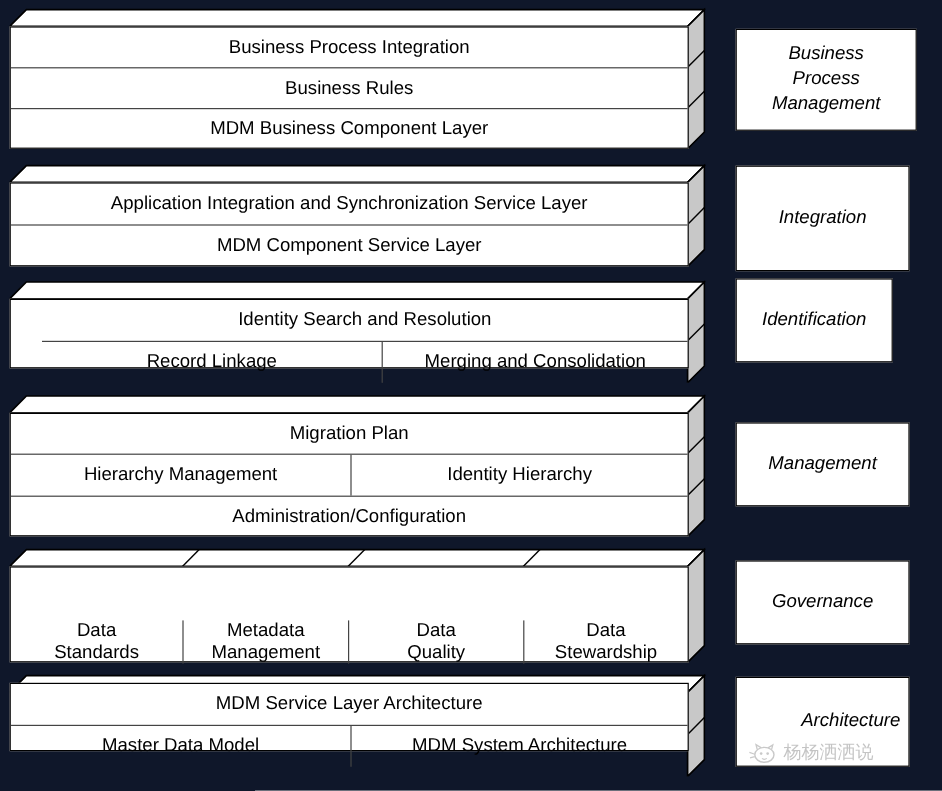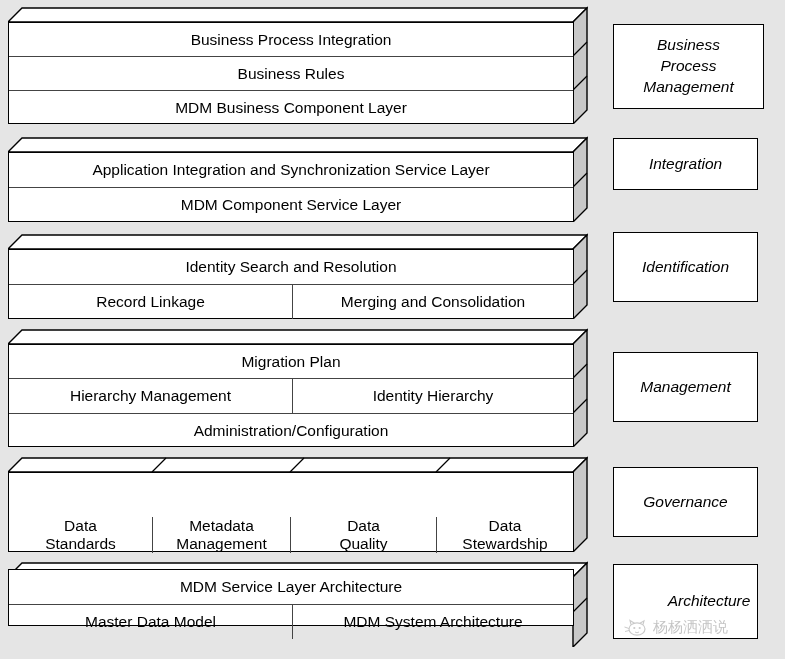--- a/index.html
+++ b/index.html
@@ -7,21 +7,21 @@
     background: #ffffff;
   }
   body {
     width: 785px; height: 659px;
     font-family: "Liberation Sans", sans-serif;
     overflow: hidden;
   }
   #canvas {
     position: relative;
     width: 785px; height: 659px;
-    background: #e5e5e5;
+    background: #0f172a;
     text-decoration: underline;
   }
 
   
   .block {
     position: absolute;
     left: 8px;
   }
   
   .lid {
@@ -136,21 +136,21 @@
       </div>
     </div>
   </div>
 
   <div class="block" style="top:233px; width:580px; height:86px;">
     <svg class="lid" width="580" height="86">
       <polygon points="0,16 14,2 579,2 565,16" fill="#ffffff" stroke="#000000" stroke-width="1.4"></polygon>
       <polygon points="565,16 579,2 579,72 565,86" fill="#c8c8c8" stroke="#000000" stroke-width="1.4"></polygon>
       <line x1="565" y1="51" x2="579" y2="37" stroke="#000000" stroke-width="1.2"></line>
     </svg>
-    <div class="face" style="top:16px; width:566px; height:70px;">
+    <div class="face" style="top:16px; width:566px; height:58px;padding-left:26px;">
       <div class="row" style="height:35px;">
         <div class="cell" style="flex:1;">Identity Search and Resolution</div>
       </div>
       <div class="row" style="height:34px;">
         <div class="cell" style="flex:0 0 284px;">Record Linkage</div>
         <div class="cell" style="flex:1;">Merging and Consolidation</div>
       </div>
     </div>
   </div>
 
@@ -211,23 +211,23 @@
         <div class="cell" style="flex:0 0 284px;">Master Data Model</div>
         <div class="cell" style="flex:1;">MDM System Architecture</div>
       </div>
     </div>
   </div>
 
   <div class="label-box" style="top:24px; width:151px; height:85px;">Business
 Process
 Management</div>
 
-  <div class="label-box" style="top:138px; width:145px; height:52px;">Integration</div>
-
-  <div class="label-box" style="top:232px; width:145px; height:70px;">Identification</div>
+  <div class="label-box" style="top:138px; width:145px; height:88px;">Integration</div>
+
+  <div class="label-box" style="top:232px; width:131px; height:70px;">Identification</div>
 
   <div class="label-box" style="top:352px; width:145px; height:70px;">Management</div>
 
   <div class="label-box" style="top:467px; width:145px; height:70px;">Governance</div>
 
   <div class="label-box" style="top:564px; width:145px; height:75px;padding-left:47px;">Architecture</div>
 
   <div class="watermark">
     <svg class="wm-logo" width="24" height="18" viewBox="0 0 24 18">
       <ellipse cx="13" cy="10" rx="8" ry="6.2" fill="none" stroke="#8a8a8a" stroke-width="1.2"></ellipse>

